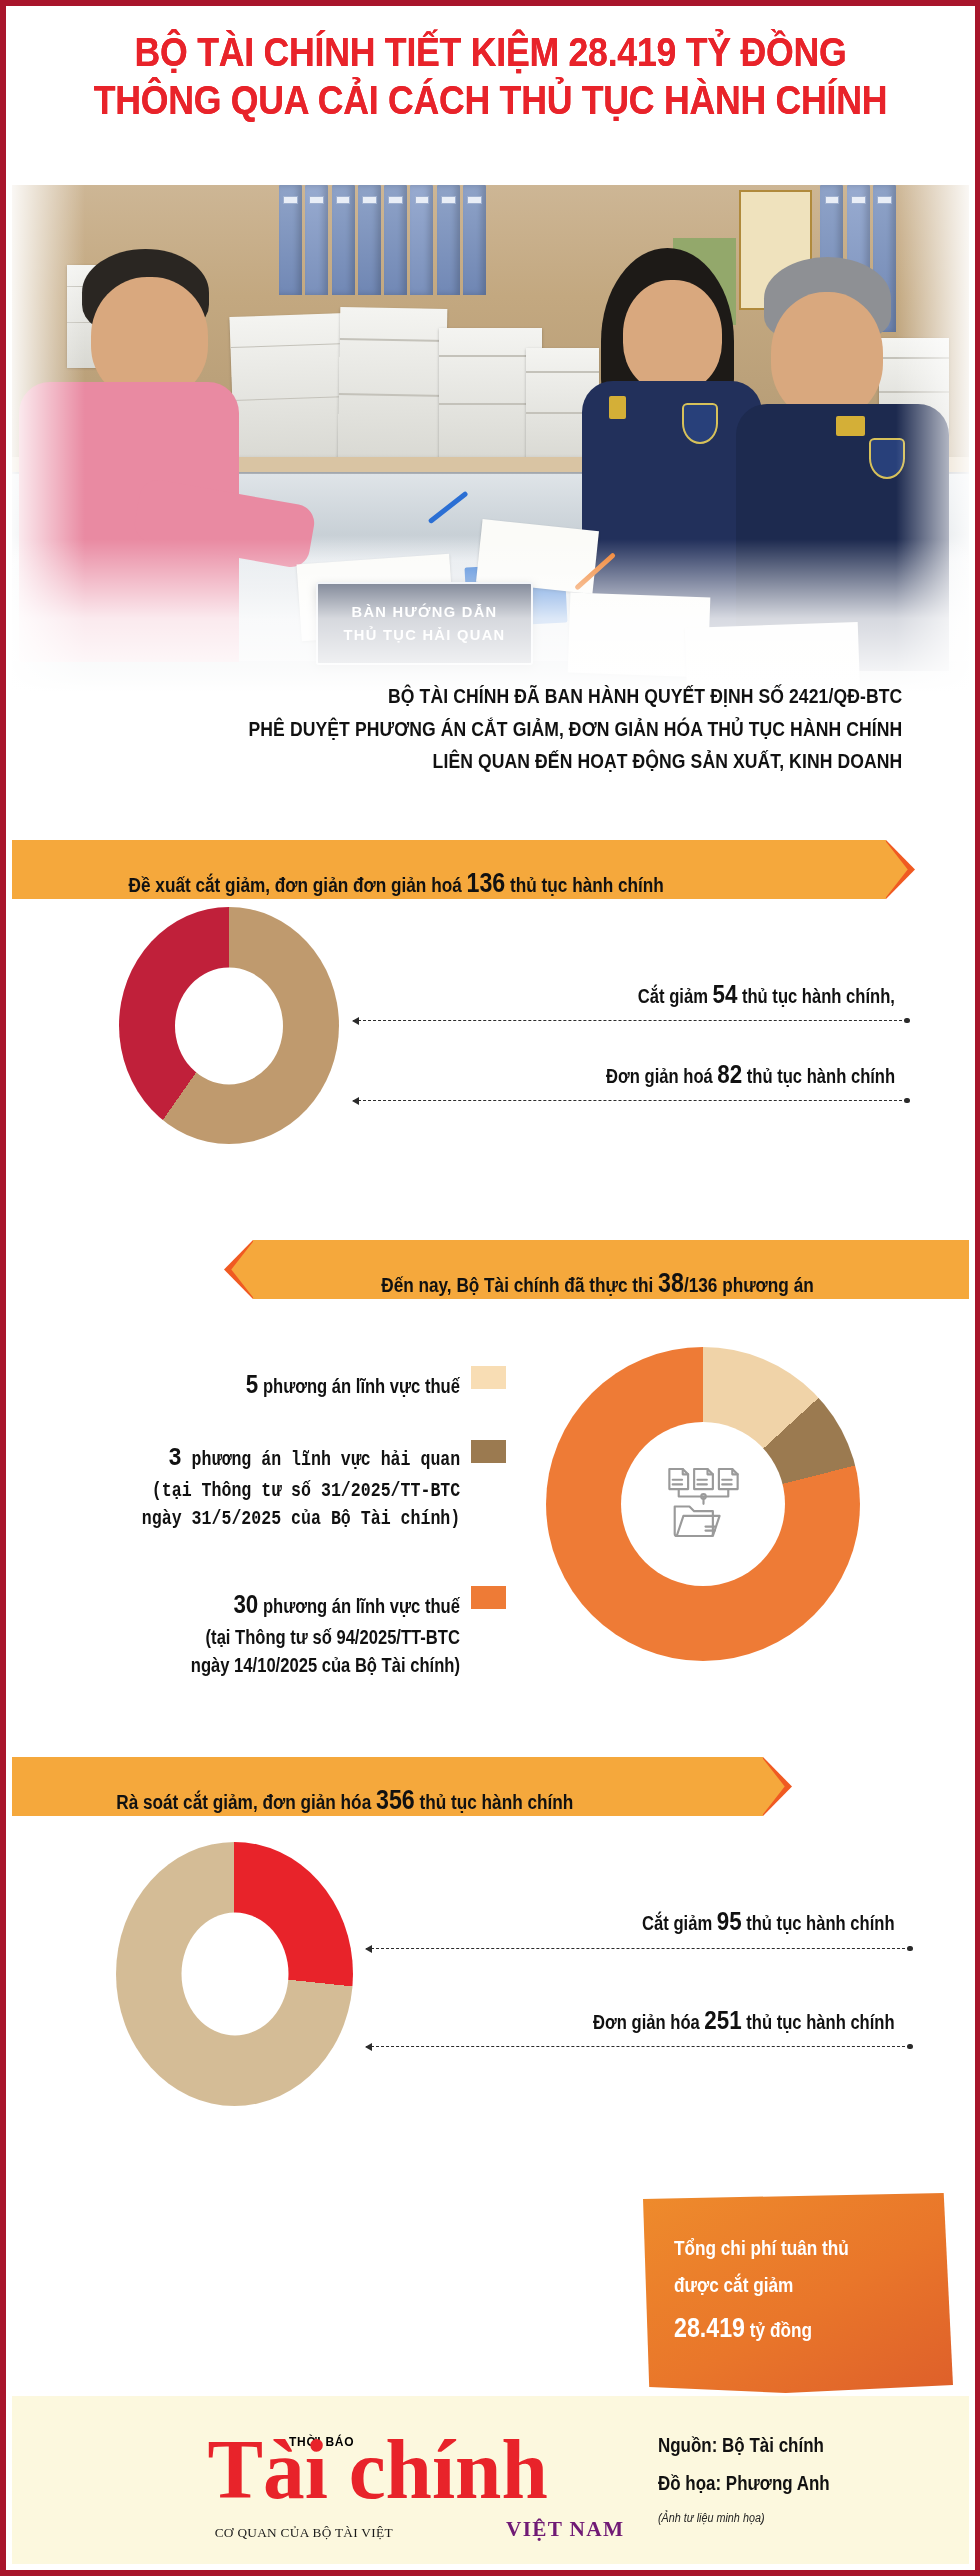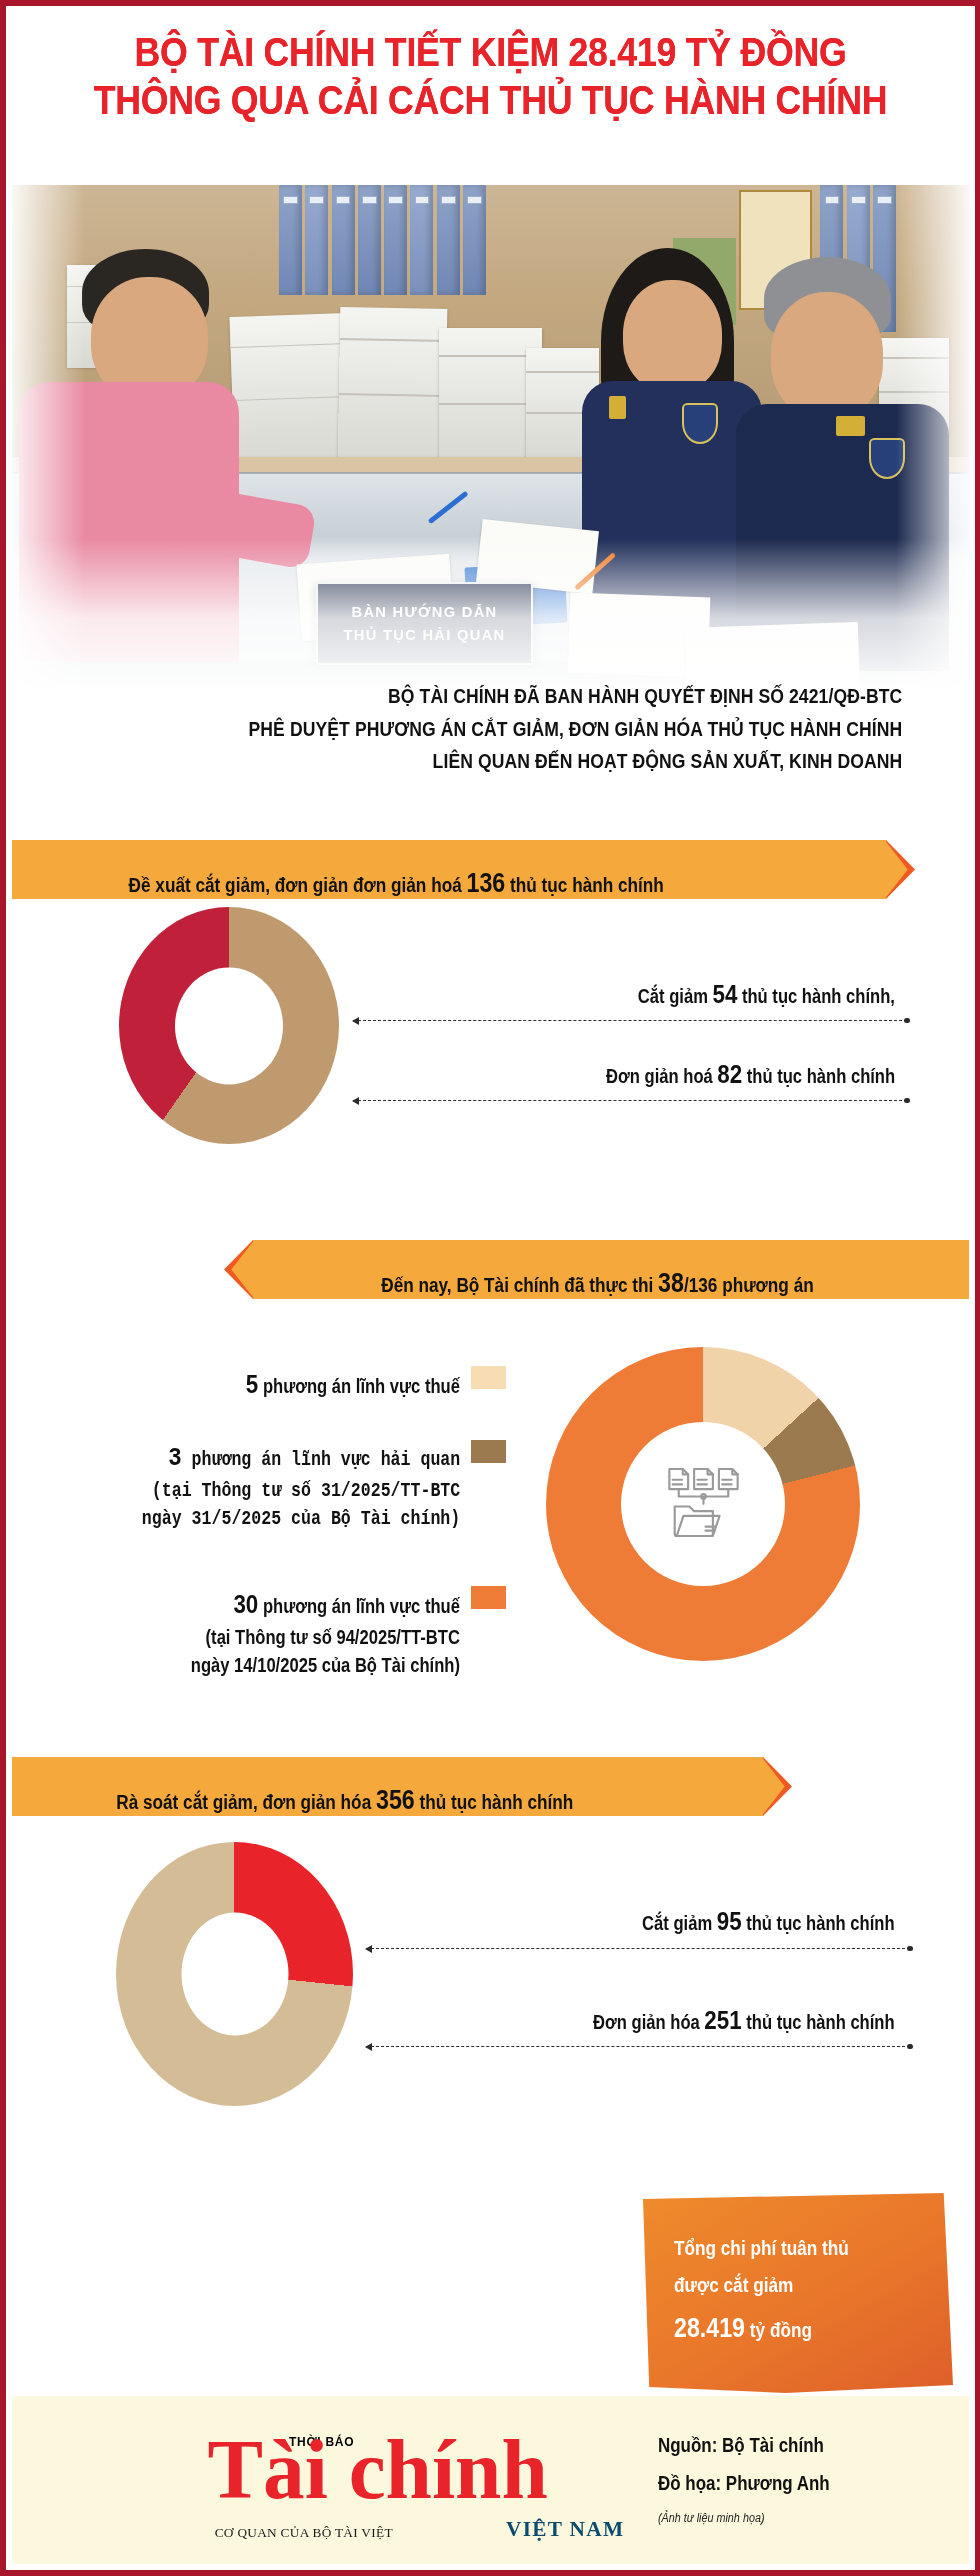--- a/index.html
+++ b/index.html
@@ -236,21 +236,21 @@
   .logo .mark{
     position:absolute;left:0;top:10.7px;color:#E8232A;font-weight:900;
     font-size:85px;line-height:1;font-family:"Liberation Serif",serif;
     transform:scaleX(.98);font-style:normal;
   }
   .logo .coquan{
     position:absolute;left:10.7px;bottom:2.7px;color:#1a1a1a;
     font-family:"Liberation Serif",serif;font-size:13.3px;letter-spacing:0.3px;
   }
   .logo .vietnam{
-    position:absolute;right:6.7px;bottom:1.3px;color:#0c4a6e;
+    position:absolute;right:6.7px;bottom:1.3px;color:#701a75;
     font-family:"Liberation Serif",serif;font-weight:700;font-size:21.3px;letter-spacing:1.3px;
   }
   .credits{margin-left:27px;}
   .credits .c1,.credits .c2{
     color:#111;font-weight:800;font-size:19.3px;margin-bottom:16px;
     transform:scaleX(.88);transform-origin:left center;white-space:nowrap;
   }
   .credits .c3{
     color:#222;font-style:italic;font-size:12px;
     transform:scaleX(.9);transform-origin:left center;white-space:nowrap;

